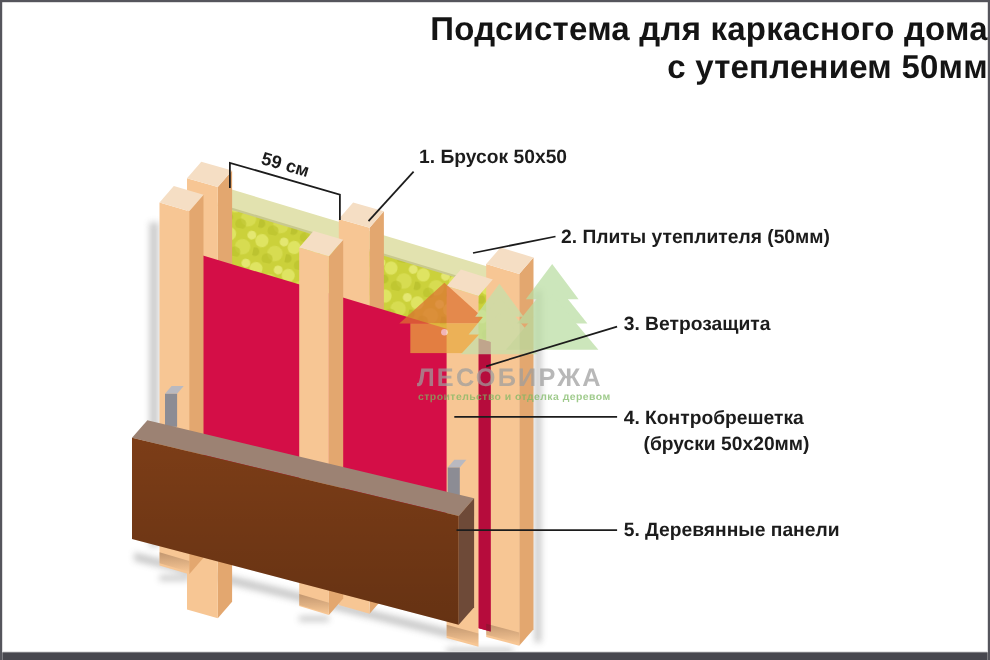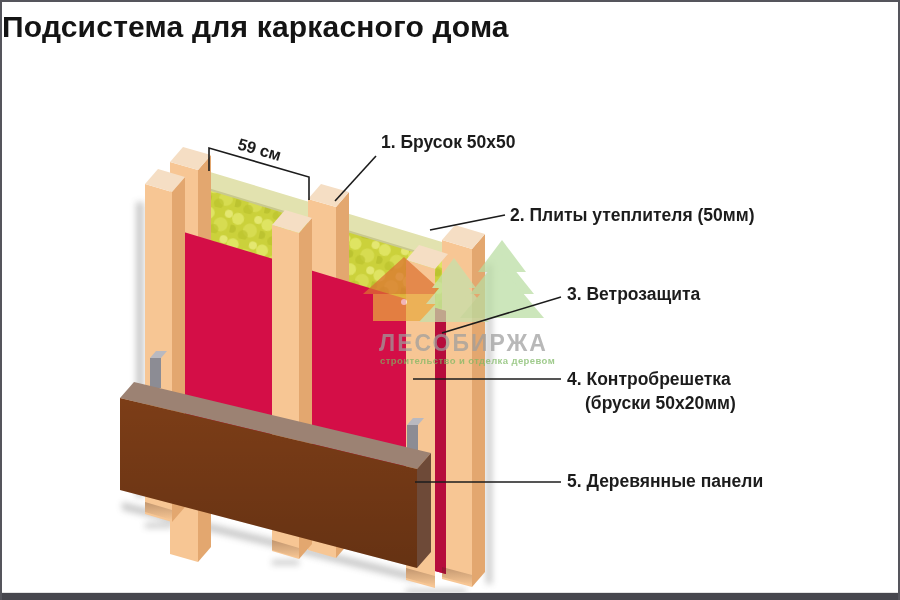--- a/index.html
+++ b/index.html
@@ -3,41 +3,42 @@
 <meta charset="utf-8">
 <style>
   html,body{margin:0;padding:0;background:#fff;}
   .page{
     position:relative;width:900px;height:600px;box-sizing:border-box;
     background:#ffffff;overflow:hidden;
     border-top:2px solid #55555c;border-left:2px solid #55555c;border-right:2px solid #55555c;
     font-family:"Liberation Sans", sans-serif;
   }
   .title{
-    position:absolute;top:8px;left:0;width:100%;text-align:left;
+    position:absolute;top:8px;left:0;width:100%;text-align:right;
     font-weight:800;font-size:30px;line-height:1.15;color:#141414;
     letter-spacing:.2px;
   }
   .diagram-svg{position:absolute;left:0;top:0;}
   .bottom-line{position:absolute;left:0;bottom:7px;width:100%;height:1px;background:#e3e3e3;}
   .bottom-bar{position:absolute;left:0;bottom:0;width:100%;height:7px;background:#47474e;}
   text{font-family:"Liberation Sans", sans-serif;}
   .lbl{font-size:17.5px;font-weight:600;fill:#1c1c1c;}
   .dim{font-size:16.5px;font-weight:800;fill:#1c1c1c;}
   .brand{font-size:23px;font-weight:800;letter-spacing:2px;}
   .tagline{font-size:9.5px;font-weight:600;letter-spacing:.4px;}
   .leader{stroke:#1c1c1c;stroke-width:1.6;fill:none;}
 </style>
 </head>
 <body>
 
 <div class="page">
 
   <div class="title">
     <div>Подсистема для каркасного дома</div>
+    <div>с утеплением 50мм</div>
   </div>
 
   <svg class="diagram-svg" width="900" height="600" viewBox="0 0 900 600">
     <defs>
       <pattern id="wool" width="30" height="26" patternUnits="userSpaceOnUse" patternTransform="rotate(12)">
         <rect width="30" height="26" fill="#cbd13b"></rect>
         <circle cx="6" cy="7" r="6" fill="#e4e96c" opacity="0.8"></circle>
         <circle cx="20" cy="16" r="7" fill="#dce15a" opacity="0.7"></circle>
         <circle cx="14" cy="22" r="5" fill="#b9bf2a" opacity="0.6"></circle>
         <circle cx="26" cy="4" r="4" fill="#eff288" opacity="0.7"></circle>

